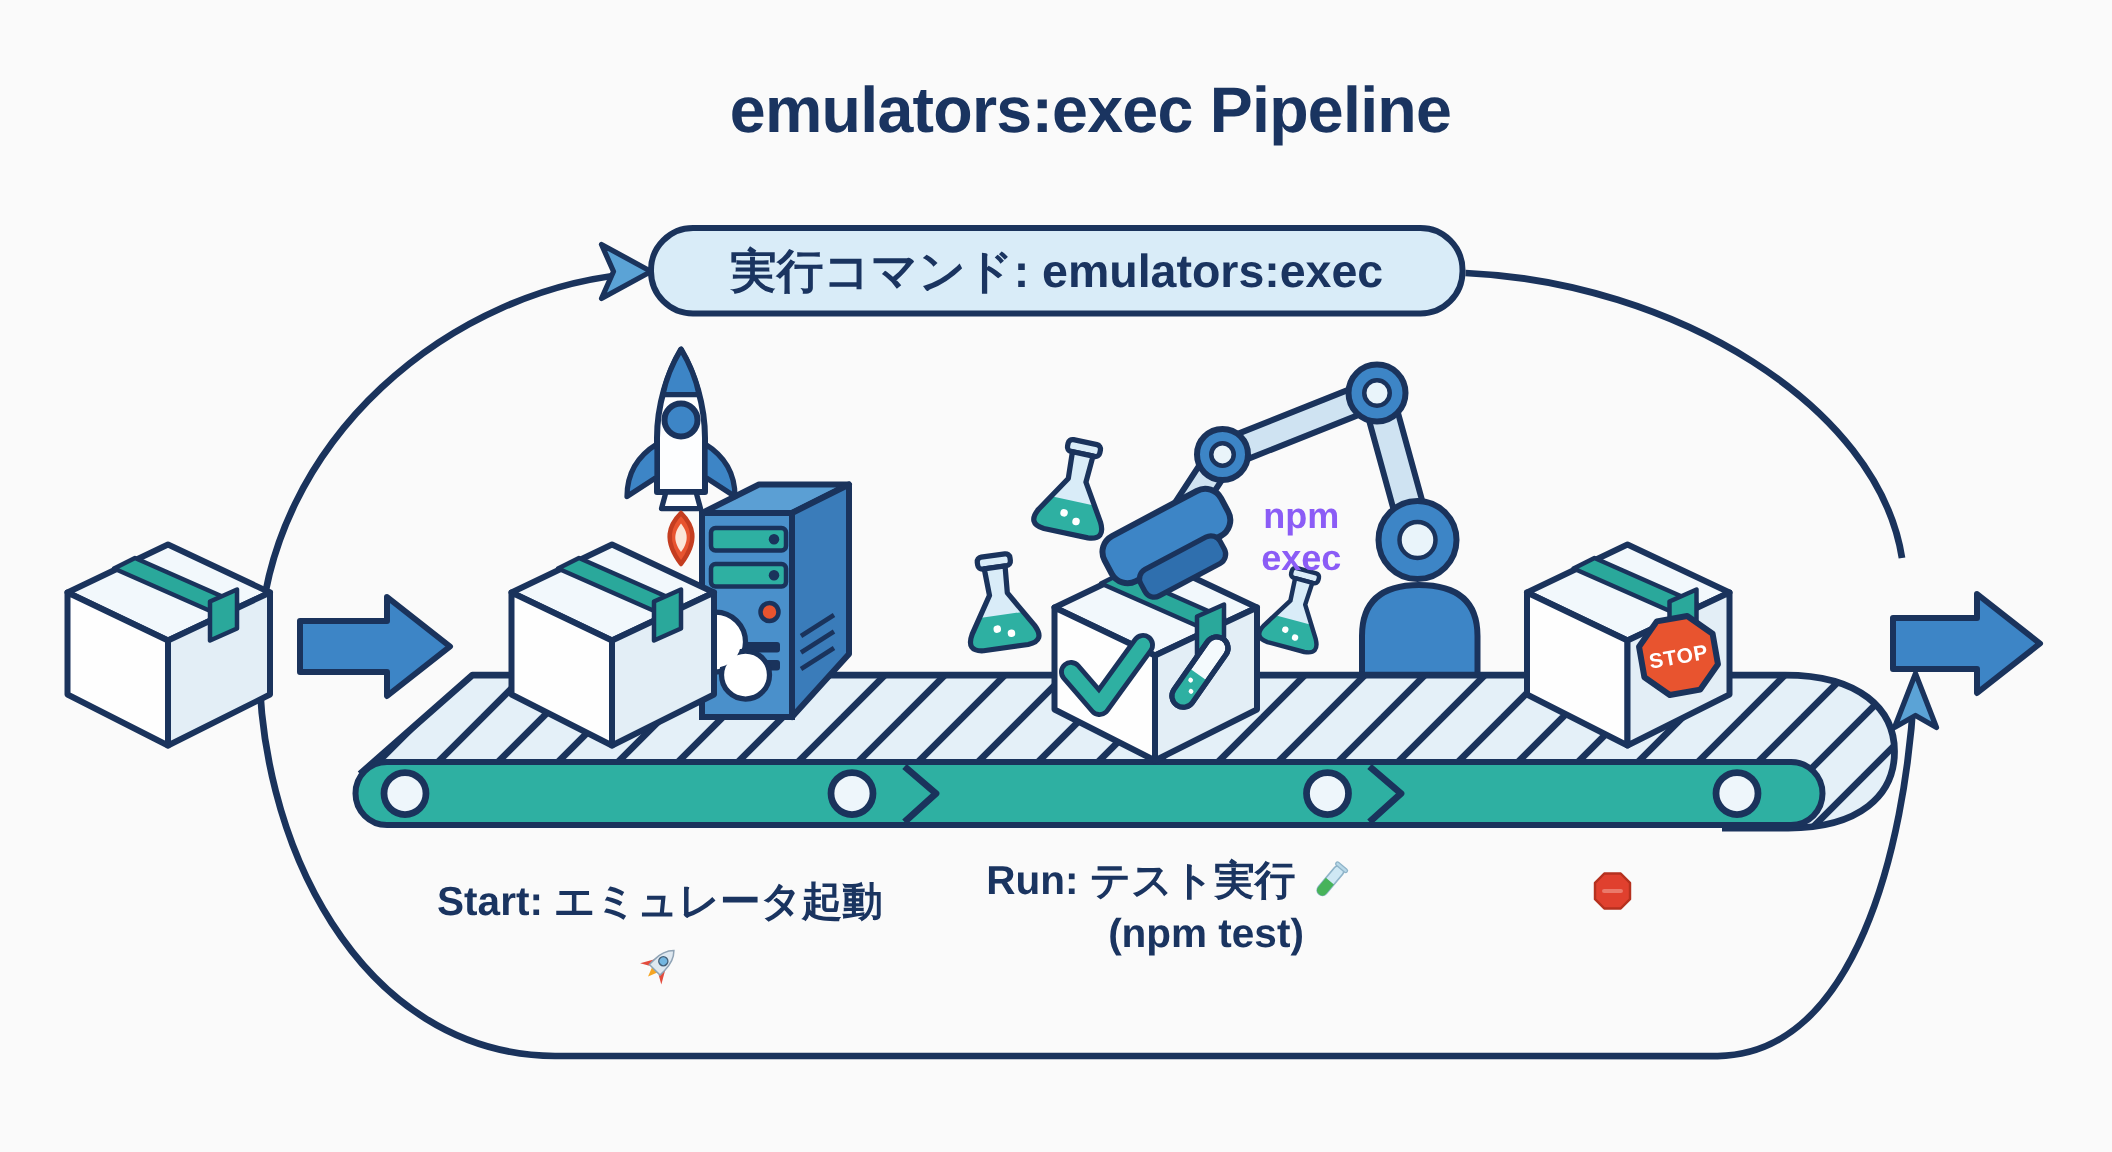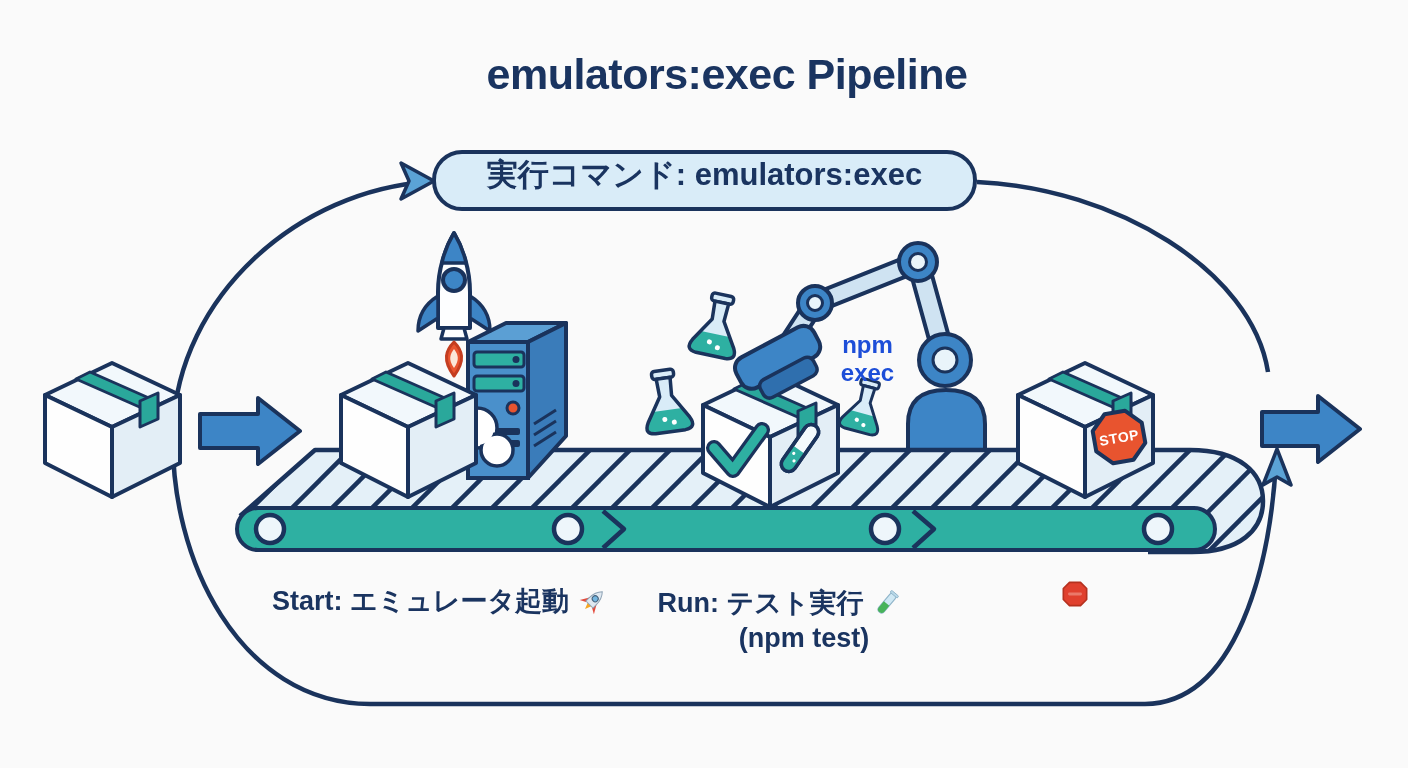--- a/index.html
+++ b/index.html
@@ -8,38 +8,38 @@
     font-family:"Liberation Sans","DejaVu Sans",sans-serif;color:#1a335c;
   }
   .stage svg.diagram{position:absolute;left:0;top:0;}
   .page-title{
     position:absolute;left:0;top:50px;width:100%;text-align:center;
     font-size:43px;font-weight:bold;letter-spacing:-0.5px;color:#1a3460;margin-left:23px;
   }
   .cmdbox{
     position:absolute;left:432px;top:150px;width:545px;height:61px;box-sizing:border-box;
     background:#d9ecf8;border:4.5px solid #1a335c;border-radius:30px;
-    display:flex;align-items:flex-start;justify-content:center;
+    display:flex;align-items:center;justify-content:center;
     font-size:31px;font-weight:bold;color:#1a3460;white-space:nowrap;
   }
   .label-row{
     position:absolute;display:flex;align-items:center;justify-content:center;gap:9px;
-    font-size:27px;font-weight:bold;color:#1a3460;white-space:nowrap;
+    font-size:27px;font-weight:bold;color:#1a3460;white-space:nowrap;flex-direction:column;
   }
   .start-label{left:250px;top:583px;width:380px;}
   .stop-label{left:915px;top:580px;width:320px;}
   .run-label{
     position:absolute;left:625px;top:569px;width:310px;display:flex;flex-direction:column;
     align-items:center;font-size:27px;font-weight:bold;color:#1a3460;white-space:nowrap;
   }
-  .run-line1{display:flex;align-items:center;gap:9px;margin-top:16px;}
+  .run-line1{display:flex;align-items:center;gap:9px;}
   .run-line2{margin-top:2px;margin-left:48px;}
   .npm-annot{
     position:absolute;left:830px;top:331px;width:75px;text-align:center;
-    font-size:24px;font-weight:bold;line-height:1.15;color:#1d4ed8;
+    font-size:24px;font-weight:bold;line-height:1.15;color:#8b5cf6;
   }
   .emoji-svg{display:inline-block;vertical-align:middle;}
 </style>
 </head>
 <body>
 
 <div class="stage">
 
   <svg class="diagram" width="1408" height="768" viewBox="0 0 1408 768">
     <defs>

